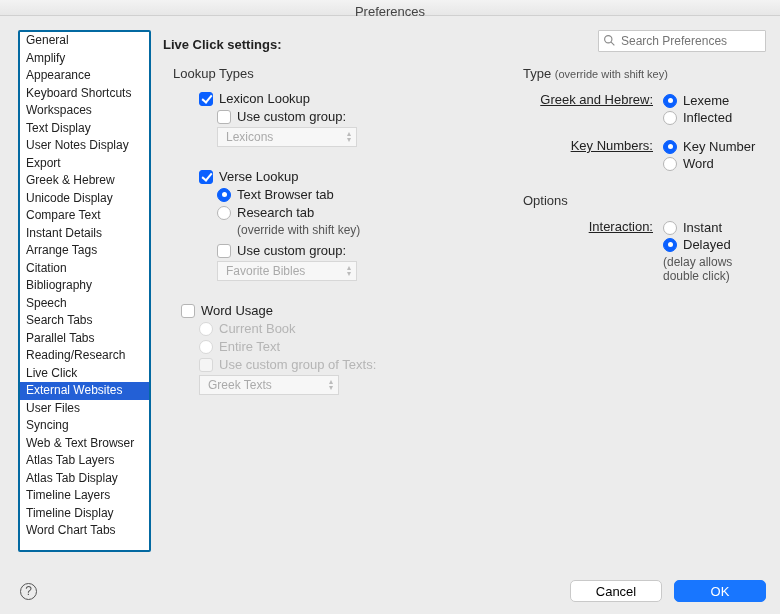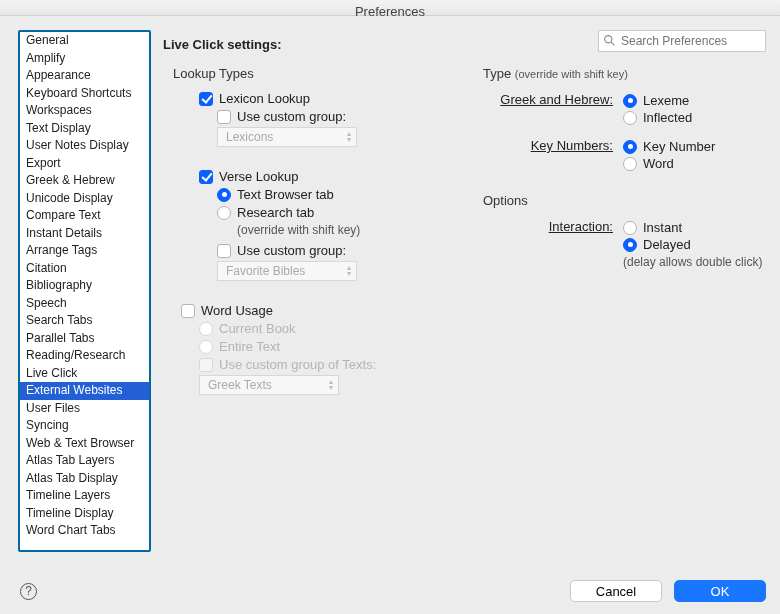--- a/index.html
+++ b/index.html
@@ -75,20 +75,21 @@
     background: #fff;
     color: #555;
   }
   .search-icon {
     position: absolute; left: 5px; top: 4px;
     width: 13px; height: 13px;
     color: #888;
   }
   .columns {
     display: flex;
+    gap: 40px;
   }
   .col-left { width: 310px; padding-left: 10px; }
   .col-right { flex: 1; padding-left: 10px; }
   .section-head {
     font-size: 13px;
     margin: 4px 0 10px 0;
     color: #333;
   }
   .section-head .paren { font-size: 11px; color: #555; }
   .group { margin-left: 26px; margin-bottom: 22px; }

